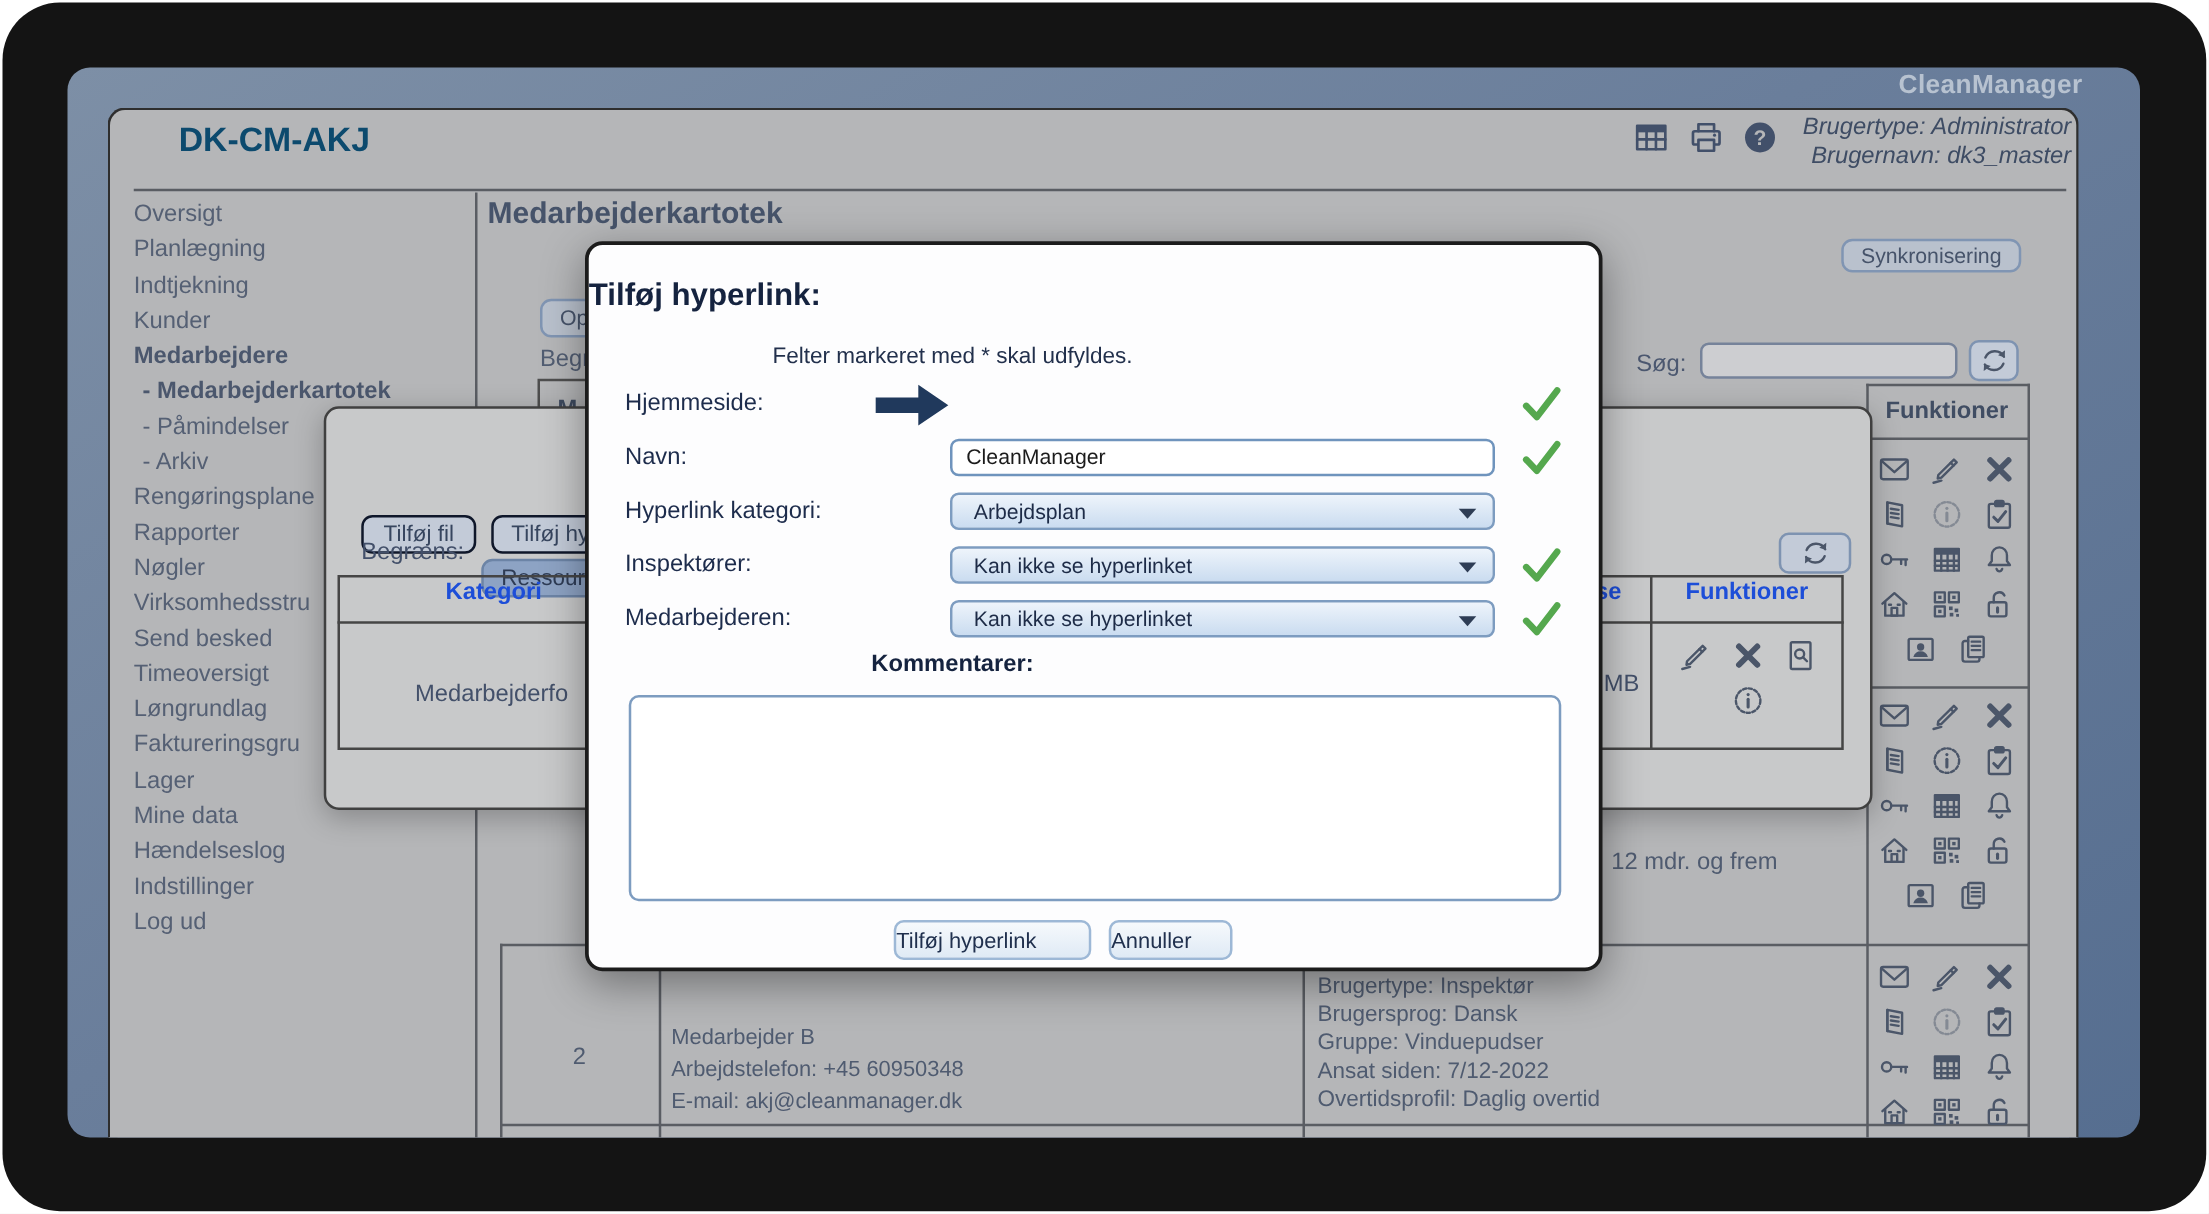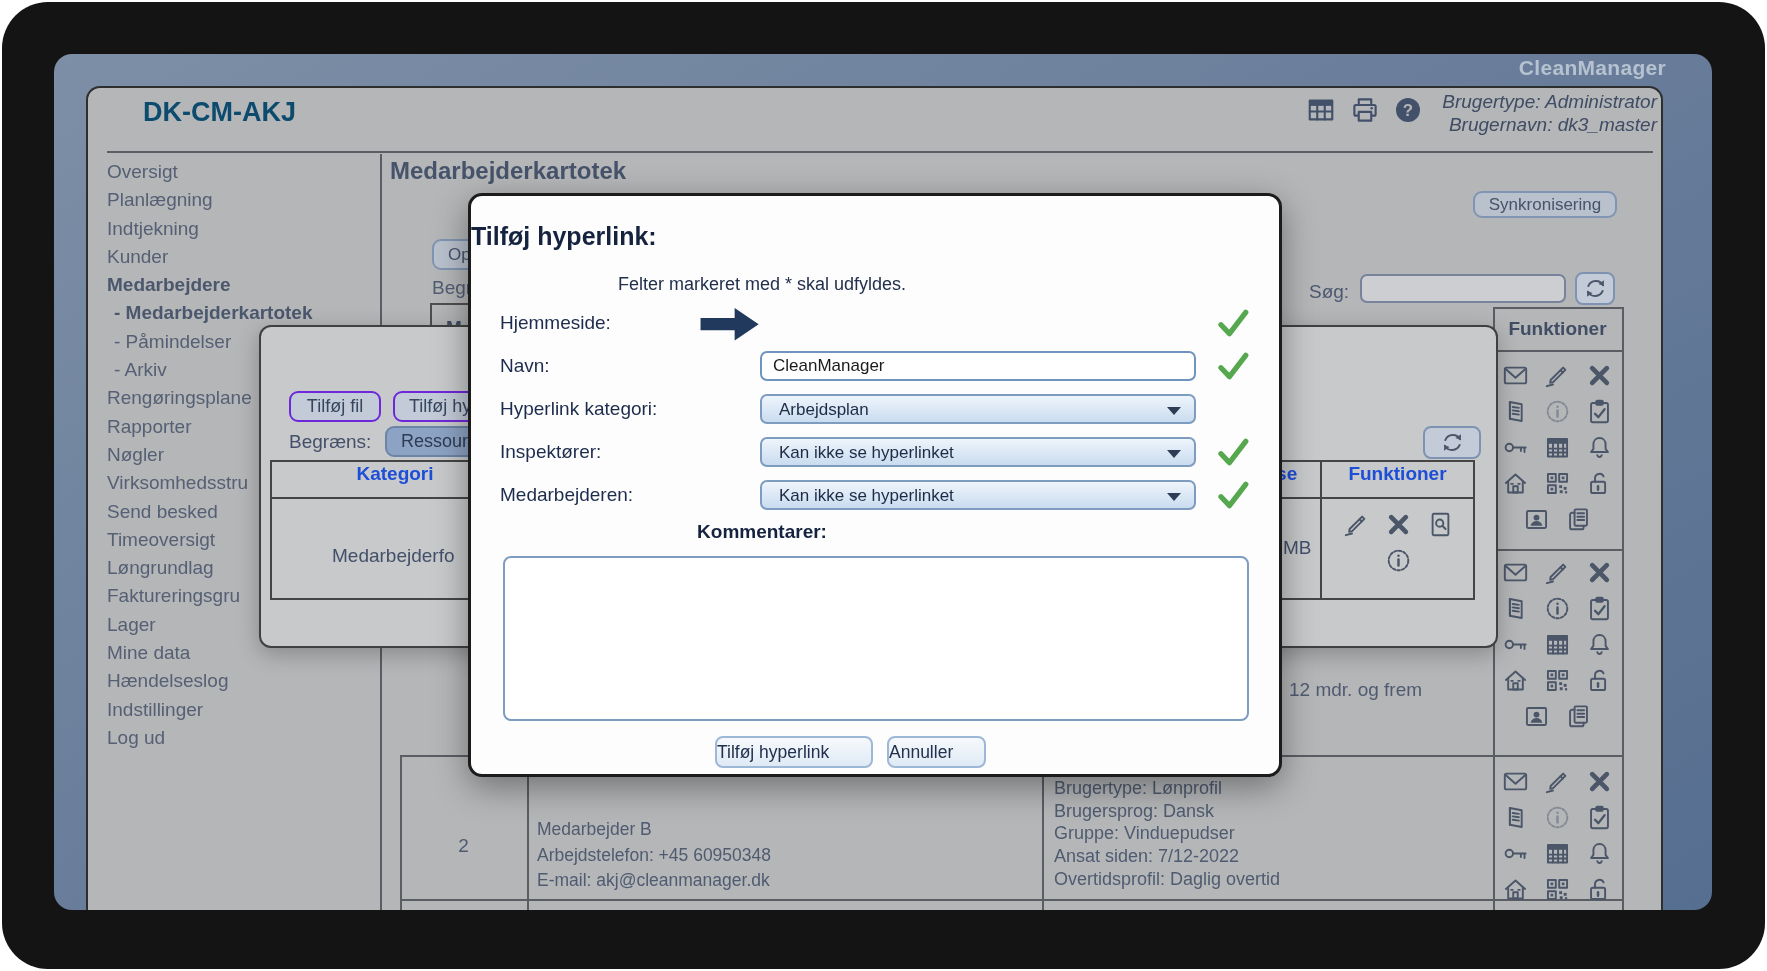--- a/index.html
+++ b/index.html
@@ -52,22 +52,22 @@
   .icn{width:27px;height:27px;display:inline-block;color:#4b5669;}
   .icn.muted{opacity:.45;}
   .icn svg,.toolbar-icn svg{width:100%;height:100%;display:block;}
   .frag-text{font-size:19px;color:#4f5b70;white-space:nowrap;}
   .cell-num{left:312px;top:747px;width:127px;text-align:center;font-size:19px;color:#4f5b70;}
   .name-block{left:449px;top:729px;font-size:17.5px;line-height:25.7px;color:#4f5b70;white-space:nowrap;}
   .detail-block{left:966px;top:689px;font-size:18px;line-height:22.7px;color:#4f5b70;white-space:nowrap;}
   
   .dialog{left:259px;top:325px;width:1239px;height:323px;background:var(--dialog-bg);
     border:2px solid #404040;border-radius:12px;z-index:4;box-shadow:0 6px 22px rgba(0,0,0,.25);overflow:hidden;}
-  .dlg-btn{background:#c3cbd8;border:2px solid #6d28d9;border-radius:9px;color:#37465f;
-    font-size:18px;text-align:center;white-space:nowrap;overflow:hidden;}
+  .dlg-btn{background:#c3cbd8;border:2px solid #0f172a;border-radius:9px;color:#37465f;
+    font-size:18px;text-align:center;white-space:nowrap;overflow:hidden;margin-top:21px;}
   .dlg-table{left:9px;top:133px;width:1205px;height:140px;border:2px solid #454545;}
   .dlg-hline{left:9px;top:170px;width:1205px;height:0;border-top:2px solid #454545;}
   .dlg-vline{top:133px;width:0;height:140px;border-left:2px solid #454545;}
   .dlg-head{top:136px;font-size:19px;font-weight:bold;color:#1d4ed8;}
   .dlg-text{font-size:19px;color:#43506a;white-space:nowrap;}
   
   .modal{left:468px;top:193px;width:814px;height:584px;background:var(--modal-bg);
     border:3px solid #1c1c1c;border-radius:14px;z-index:5;box-shadow:0 10px 34px rgba(0,0,0,.38);}
   .m-title{left:0;top:26px;width:582px;text-align:left;font-size:25px;font-weight:bold;color:#15233f;}
   .m-sub{left:0;top:78px;width:582px;text-align:center;font-size:18px;color:#22304c;}
@@ -504,21 +504,21 @@
 
   <div class="abs frag-text" style="left:1201px;top:591px">12 mdr. og frem</div>
 
   <div class="abs cell-num">2</div>
   <div class="abs name-block">
     <div>Medarbejder B</div>
     <div>Arbejdstelefon: +45 60950348</div>
     <div>E-mail: akj@cleanmanager.dk</div>
   </div>
   <div class="abs detail-block">
-      <div class="detail-line">Brugertype: Lønprofil</div>
+      <div class="detail-line">Brugertype: Inspektør</div>
       <div class="detail-line">Brugersprog: Dansk</div>
       <div class="detail-line">Gruppe: Vinduepudser</div>
       <div class="detail-line">Ansat siden: 7/12-2022</div>
       <div class="detail-line">Overtidsprofil: Daglig overtid</div>
     </div>
 </div>
 
 <div class="abs dialog">
   <div class="abs dlg-btn" style="left:28px;top:64px;width:92px;height:31px;line-height:27px">Tilføj fil</div>
   <div class="abs dlg-btn" style="left:132px;top:64px;width:118px;height:31px;line-height:27px;text-align:left;padding-left:14px">Tilføj hyp</div>

